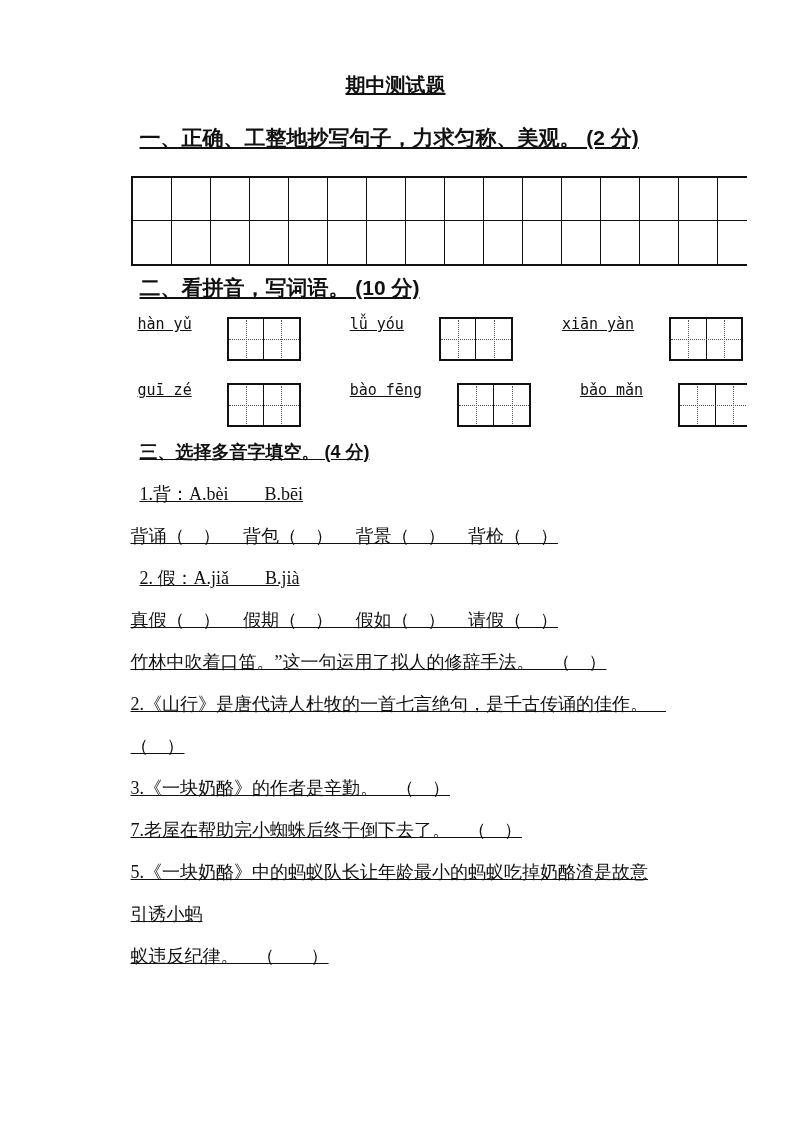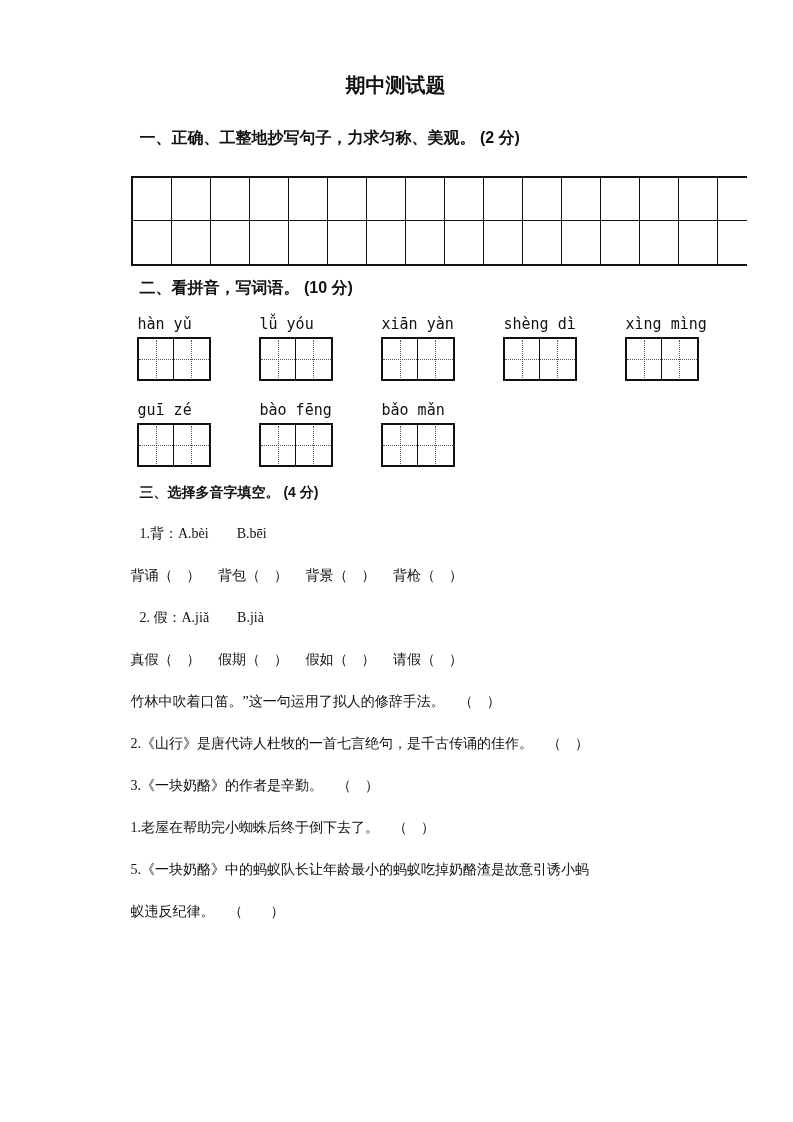--- a/index.html
+++ b/index.html
@@ -10,34 +10,35 @@
   }
   .page{
     position:relative;
     width:700px;
     height:1122px;
     margin:0 auto;
     background:#ffffff;
     box-sizing:border-box;
     padding:72px 86px 0 84px;
     overflow:hidden;
+    text-decoration:underline;
   }
   .title{
     text-align:center;
     font-family:"Liberation Sans","DejaVu Sans",sans-serif;
     font-size:20px;
     font-weight:700;
     line-height:26px;
     margin:0 0 28px 0;
     white-space:pre-wrap;
   }
   .heading{
     font-family:"Liberation Sans","DejaVu Sans",sans-serif;
     font-weight:700;
-    font-size:16px;
+    font-size:21px;
     line-height:24px;
     padding-left:9px;
     white-space:pre-wrap;
   }
   .h1{margin:0 0 26px 0;}
   .h2{margin:10px 0 14px 0;}
   .sentence{
     font-size:18px;
     line-height:22px;
     margin:0 0 6px 0;
@@ -59,21 +60,21 @@
   .copy-cell:nth-child(16n){border-right:none;}
   .copy-cell:nth-child(n+17){border-bottom:none;}
   
   .py-row{
     display:flex;
     gap:48px;
     padding-left:6px;
   }
   .py-row.first{margin-bottom:19px;}
   .py-row.second{margin-bottom:4px;}
-  .py-group{display:flex;flex-direction:column;}
+  .py-group{display:flex;flex-direction:row;gap:35px;}
   .py-label{
     font-family:"DejaVu Sans Mono","Liberation Mono",monospace;
     font-size:15px;
     line-height:20px;
     height:20px;
     white-space:nowrap;
     padding-left:1px;
   }
   .py-box{
     margin-top:3px;
@@ -91,21 +92,21 @@
   }
   .py-cell{flex:1;position:relative;}
   .py-cell + .py-cell{border-left:1.6px solid #111;}
   .py-cell::before{
     content:"";
     position:absolute;top:1px;bottom:1px;left:50%;
     border-left:1px dotted #555;
   }
   
   .line{
-    font-size:14px;
+    font-size:18px;
     line-height:42px;
     white-space:pre-wrap;
   }
   .line.heading{line-height:42px;margin:0;}
   .indent{padding-left:9px;}
 </style>
 </head>
 <body>
 
 <div class="page">
@@ -212,17 +213,17 @@
 
   <div class="line heading">三、选择多音字填空。 (4 分)</div>
   <div class="line indent">1.背：A.bèi　　B.bēi</div>
   <div class="line">背诵（　）　 背包（　）　 背景（　）　 背枪（　）</div>
   <div class="line indent">2. 假：A.jiǎ　　B.jià</div>
   <div class="line">真假（　）　 假期（　）　 假如（　）　 请假（　）</div>
 
   <div class="line">竹林中吹着口笛。”这一句运用了拟人的修辞手法。　（　）</div>
   <div class="line">2.《山行》是唐代诗人杜牧的一首七言绝句，是千古传诵的佳作。　（　）</div>
   <div class="line">3.《一块奶酪》的作者是辛勤。　（　）</div>
-  <div class="line">1.老屋在帮助完小蜘蛛后终于倒下去了。　（　）</div>
+  <div class="line">7.老屋在帮助完小蜘蛛后终于倒下去了。　（　）</div>
   <div class="line">5.《一块奶酪》中的蚂蚁队长让年龄最小的蚂蚁吃掉奶酪渣是故意引诱小蚂</div>
   <div class="line">蚁违反纪律。　（　　）</div>
 
 </div>
 
 </body></html>

